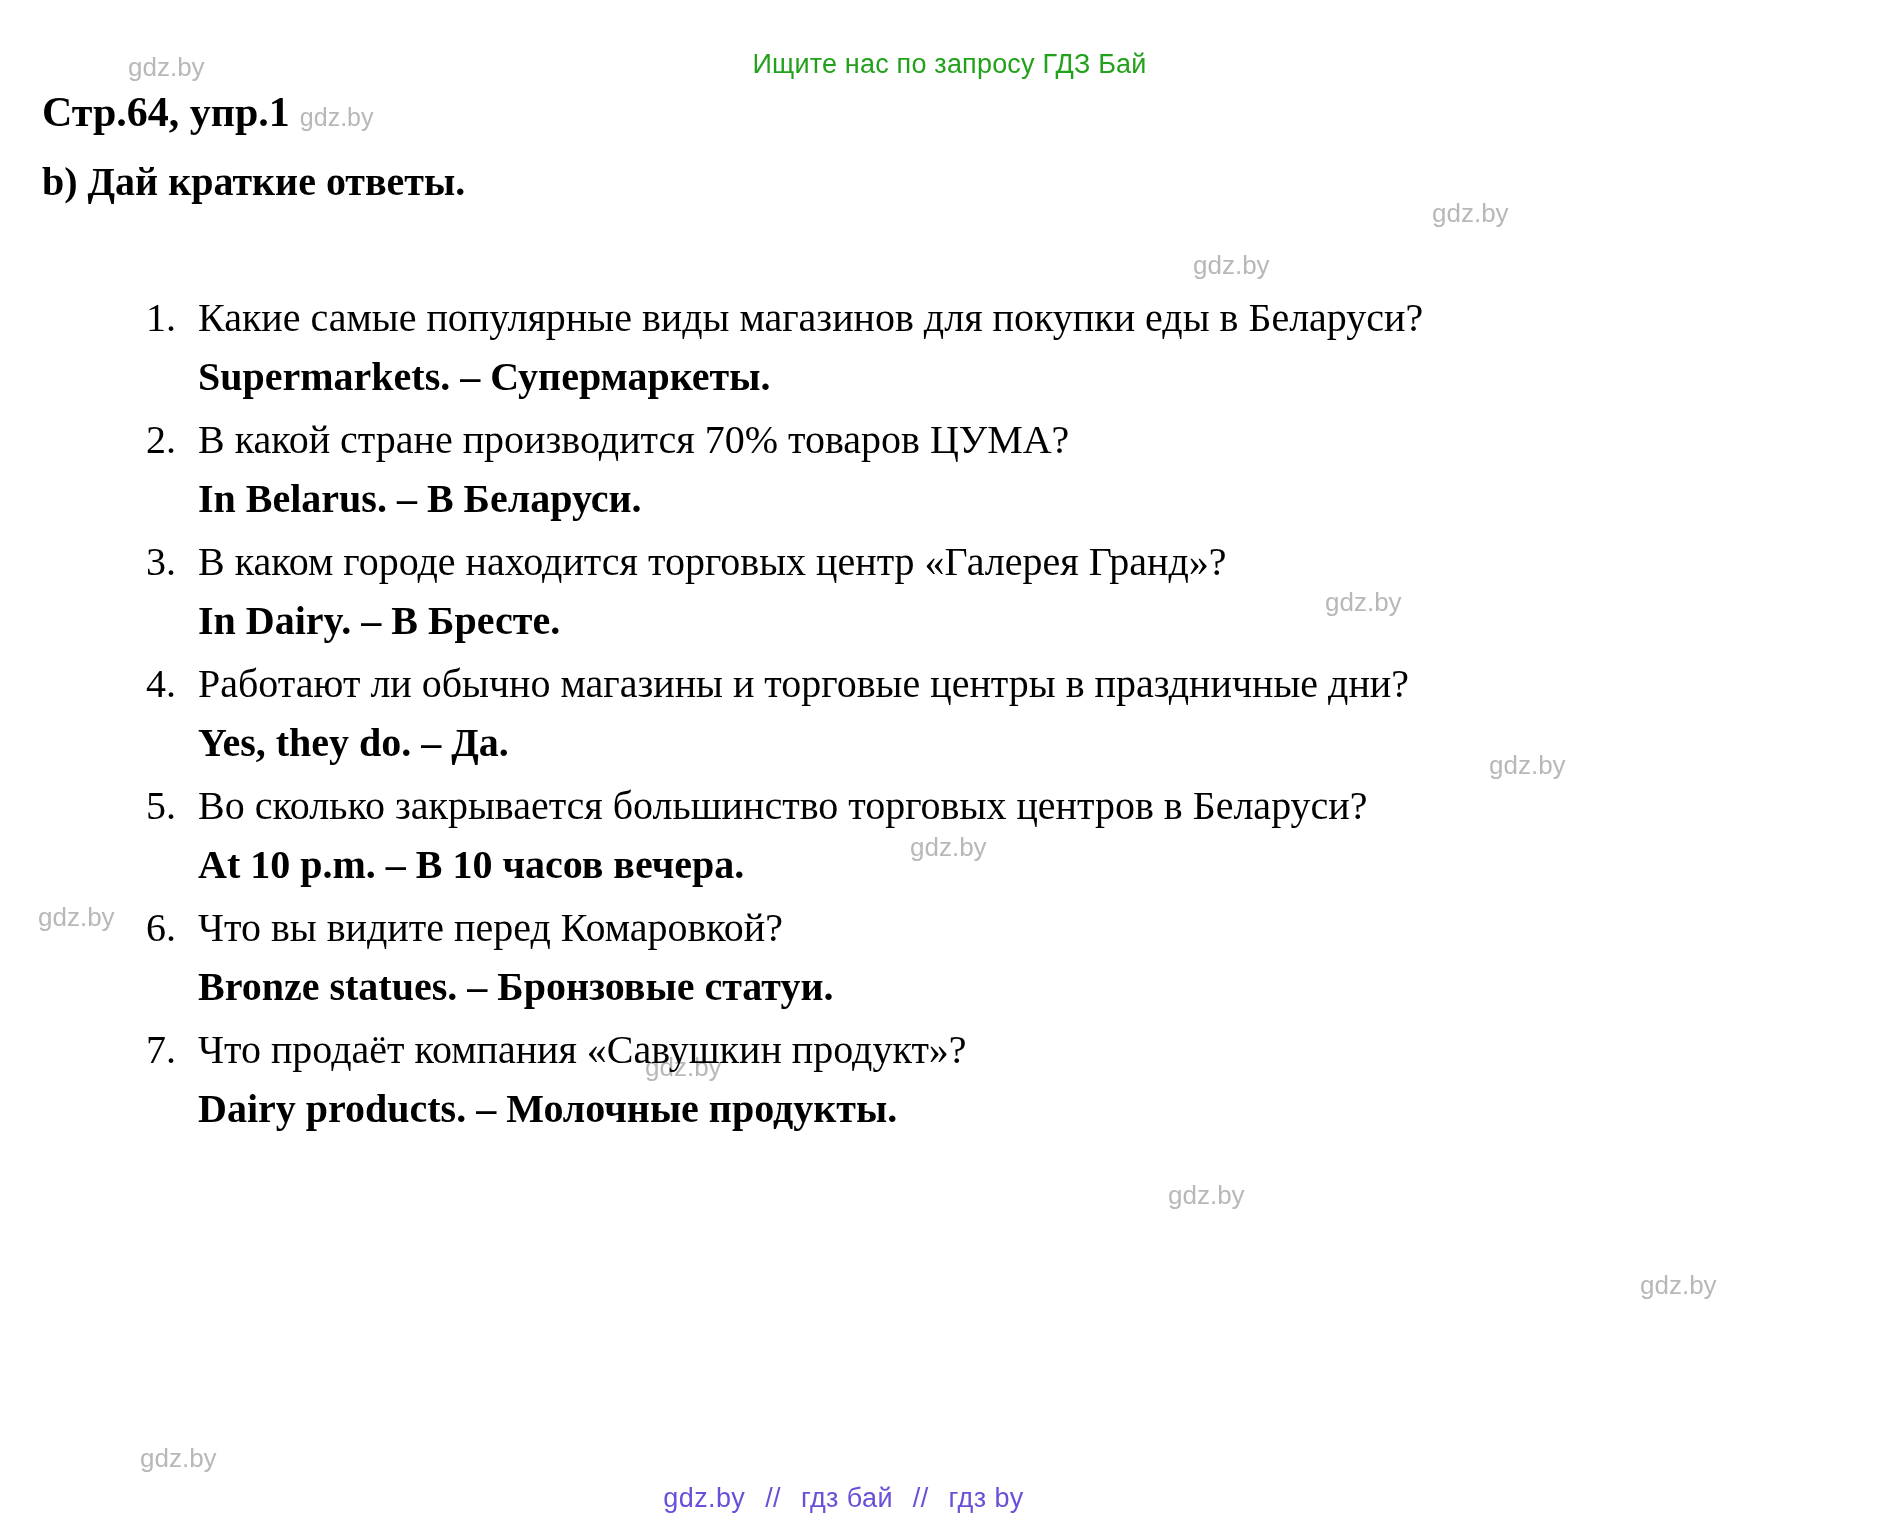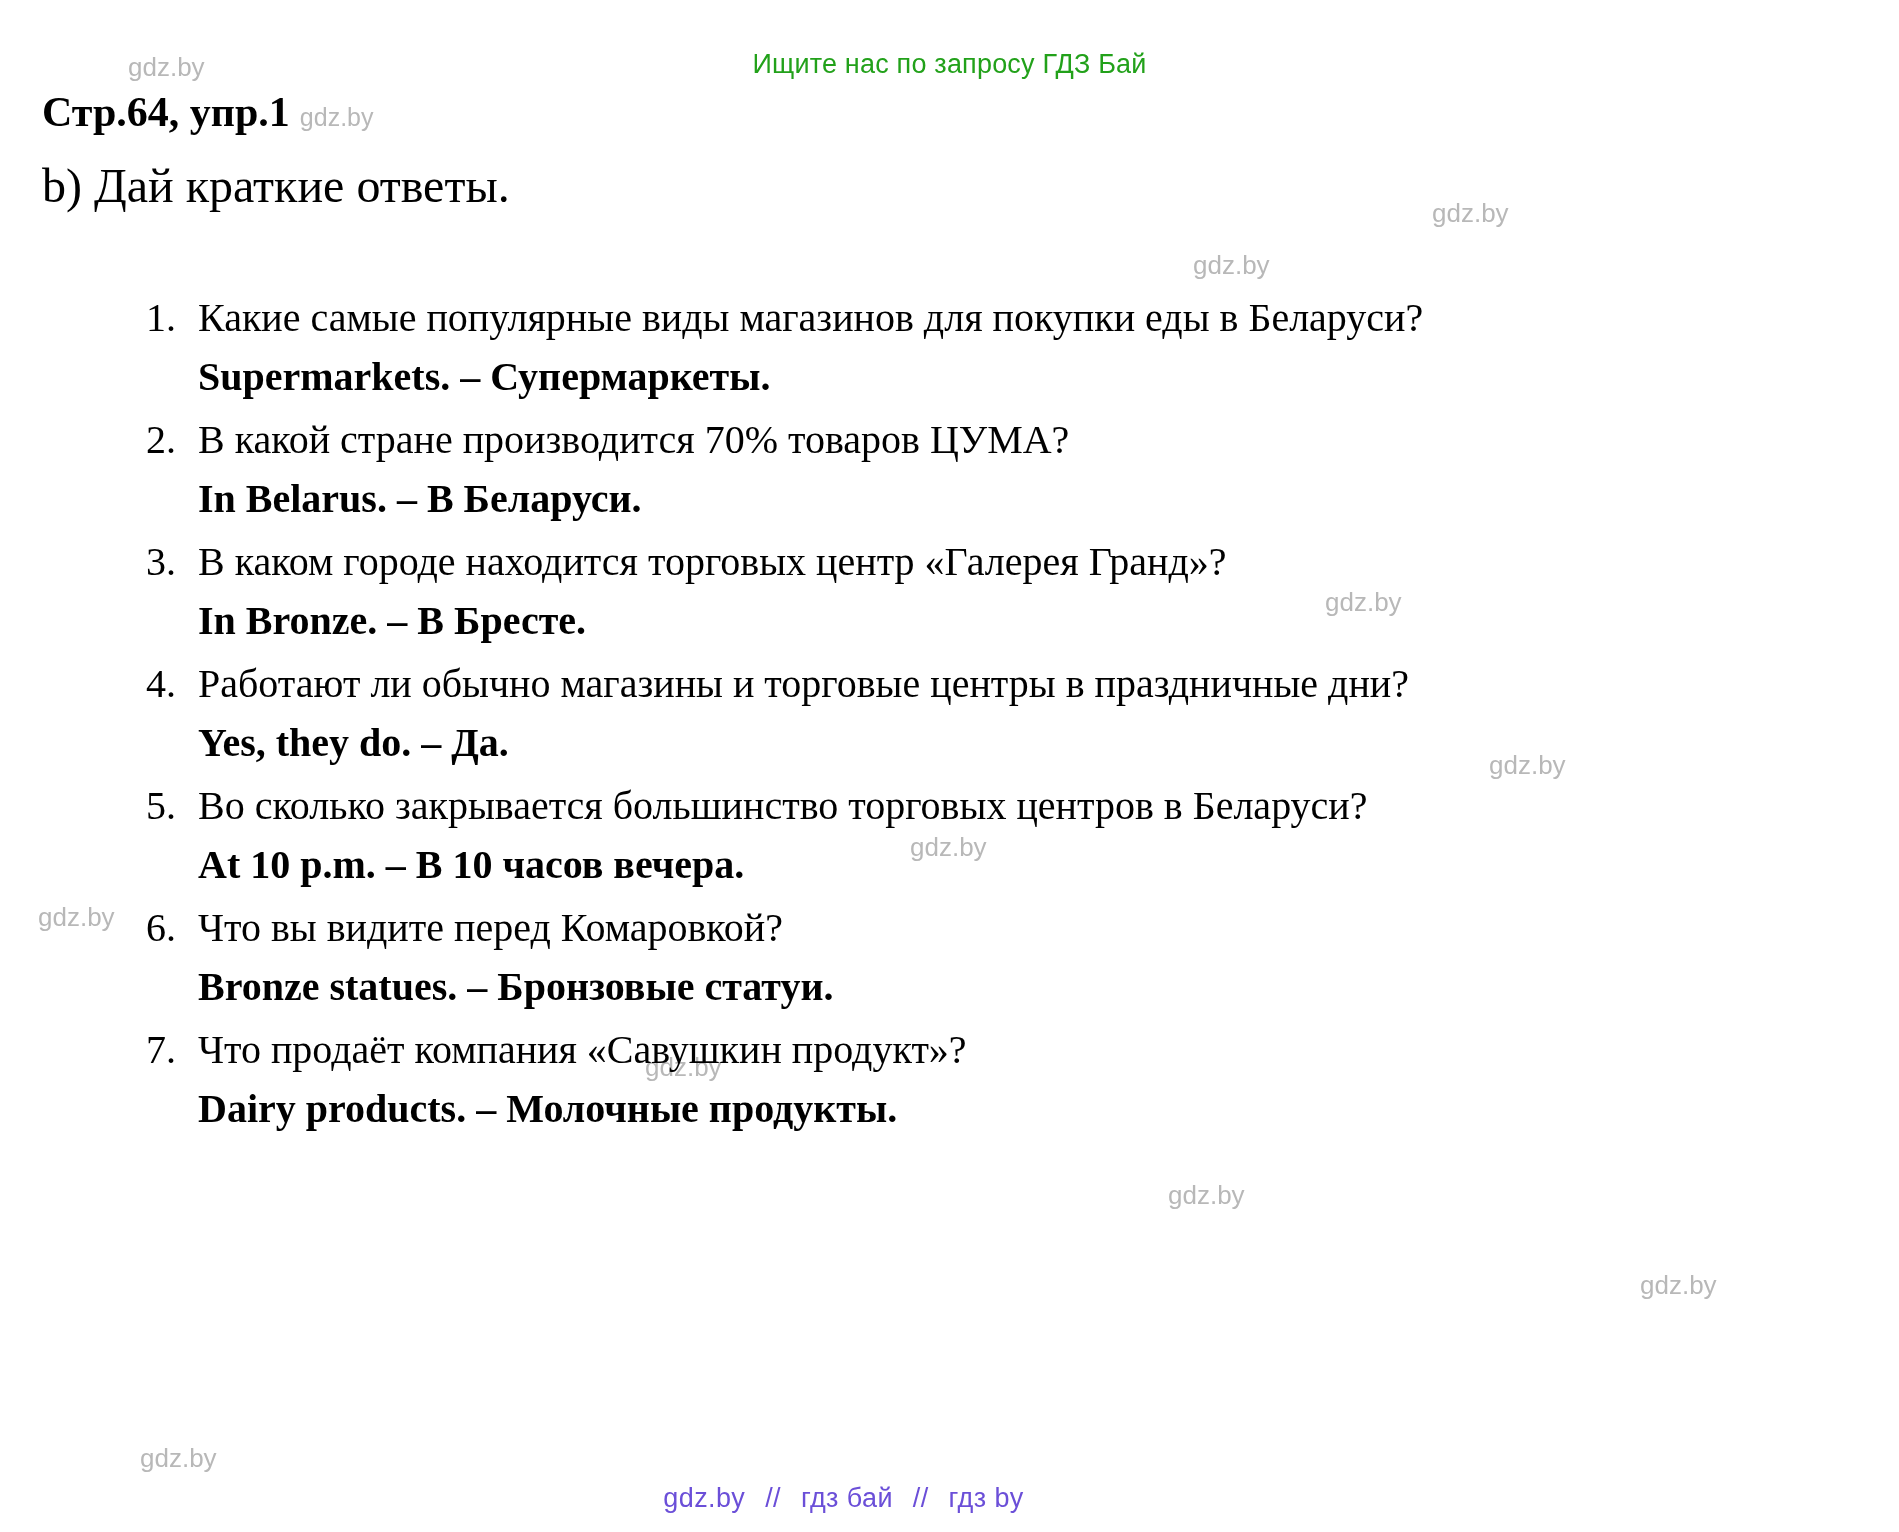--- a/index.html
+++ b/index.html
@@ -56,22 +56,23 @@
     font-weight: normal;
     font-size: 25px;
     color: #b8b8b8;
     vertical-align: baseline;
     margin-left: 10px;
   }
   .subhead {
     position: absolute;
     top: 158px;
     left: 42px;
-    font-size: 48px;
+    font-size: 40px;
     white-space: nowrap;
+    font-weight: bold;
   }
   
   .qa-list {
     position: absolute;
     top: 290px;
     left: 120px;
     width: 1700px;
   }
   .qa-item {
     position: relative;
@@ -161,21 +162,21 @@
         <div class="q-text">В какой стране производится 70% товаров ЦУМА?</div>
       </div>
       <div class="a-text">In Belarus. – В Беларуси.</div>
     </div>
 
     <div class="qa-item">
       <div class="q-row">
         <div class="q-num">3.</div>
         <div class="q-text">В каком городе находится торговых центр «Галерея Гранд»?</div>
       </div>
-      <div class="a-text">In Bronze. – В Бресте.</div>
+      <div class="a-text">In Dairy. – В Бресте.</div>
     </div>
 
     <div class="qa-item">
       <div class="q-row">
         <div class="q-num">4.</div>
         <div class="q-text justify">Работают ли обычно магазины и торговые центры в праздничные дни?</div>
       </div>
       <div class="a-text">Yes, they do. – Да.</div>
     </div>
 

